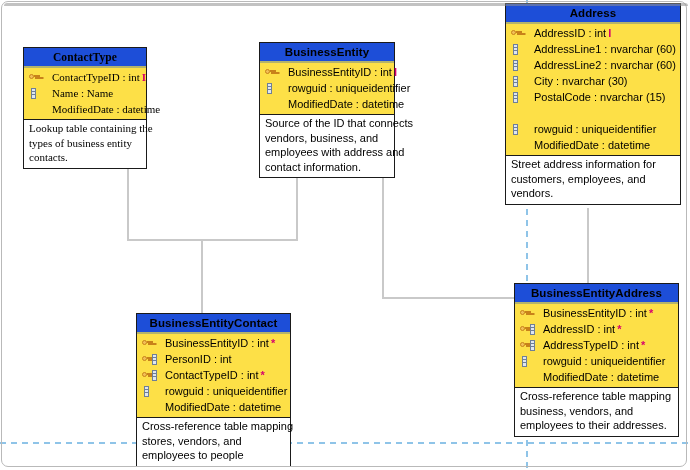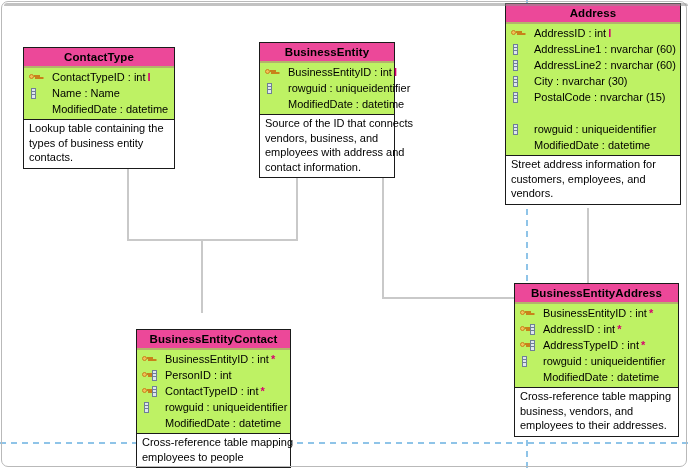--- a/index.html
+++ b/index.html
@@ -56,26 +56,26 @@
     box-sizing: border-box;
     font-size: 11px;
     color: #000000;
   }
   .entity-header {
     text-align: center;
     font-weight: bold;
     font-size: 11.5px;
     line-height: 16px;
     padding: 1px 4px 1px 4px;
-    background: #ec4899;
+    background: #1d4ed8;
     border-bottom: 2px solid #b3b36b;
     letter-spacing: .1px;
   }
   .attrs {
-    background: #bef264;
+    background: #fde047;
     padding: 1px 16px 2px 0;
     border-bottom: 1px solid #1a1a1a;
   }
   .attr {
     display: flex;
     align-items: center;
     height: 16px;
     line-height: 16px;
     padding-left: 4px;
     white-space: nowrap;
@@ -164,21 +164,21 @@
         <polyline points="383,163 383,298 588,298 588,301"></polyline>
         <polyline points="588,208 588,301"></polyline>
       </g>
     <g id="guide-group" stroke="#8fc4e8" stroke-width="1.2" stroke-dasharray="6 5" shape-rendering="crispEdges">
         <line x1="527" x2="527" y1="0" y2="470"></line>
         <line y1="443" y2="443" x1="0" x2="690"></line>
       </g>
   </svg>
 
   <div id="entities">
-      <div class="entity" style="left: 23px; top: 47px; width: 152px;">
+      <div class="entity" style="left: 23px; top: 47px; width: 124px; font-family: Liberation Serif, serif;">
         <div class="entity-header">ContactType</div>
         <div class="attrs">
           <div class="attr">
             <span class="icons">
               <span class="ico-key"></span>
             </span>
             <span>ContactTypeID : int</span>
             <span class="mark">I</span>
           </div>
           <div class="attr">
@@ -273,21 +273,21 @@
             <span class="icons"></span>
             <span>ModifiedDate : datetime</span>
           </div>
         </div>
         <div class="desc">
           <div>Street address information for</div>
           <div>customers, employees, and</div>
           <div>vendors.</div>
         </div>
       </div>
-      <div class="entity" style="left: 136px; top: 313px; width: 155px; margin-top: 16px;">
+      <div class="entity" style="left: 136px; top: 313px; width: 155px;">
         <div class="entity-header">BusinessEntityContact</div>
         <div class="attrs">
           <div class="attr">
             <span class="icons">
               <span class="ico-key"></span>
             </span>
             <span>BusinessEntityID : int</span>
             <span class="mark">*</span>
           </div>
           <div class="attr">
@@ -311,20 +311,21 @@
             </span>
             <span>rowguid : uniqueidentifier</span>
           </div>
           <div class="attr">
             <span class="icons"></span>
             <span>ModifiedDate : datetime</span>
           </div>
         </div>
         <div class="desc">
           <div>Cross-reference table mapping</div>
+          <div>stores, vendors, and</div>
           <div>employees to people</div>
         </div>
       </div>
       <div class="entity" style="left: 514px; top: 283px; width: 165px;">
         <div class="entity-header">BusinessEntityAddress</div>
         <div class="attrs">
           <div class="attr">
             <span class="icons">
               <span class="ico-key"></span>
             </span>

